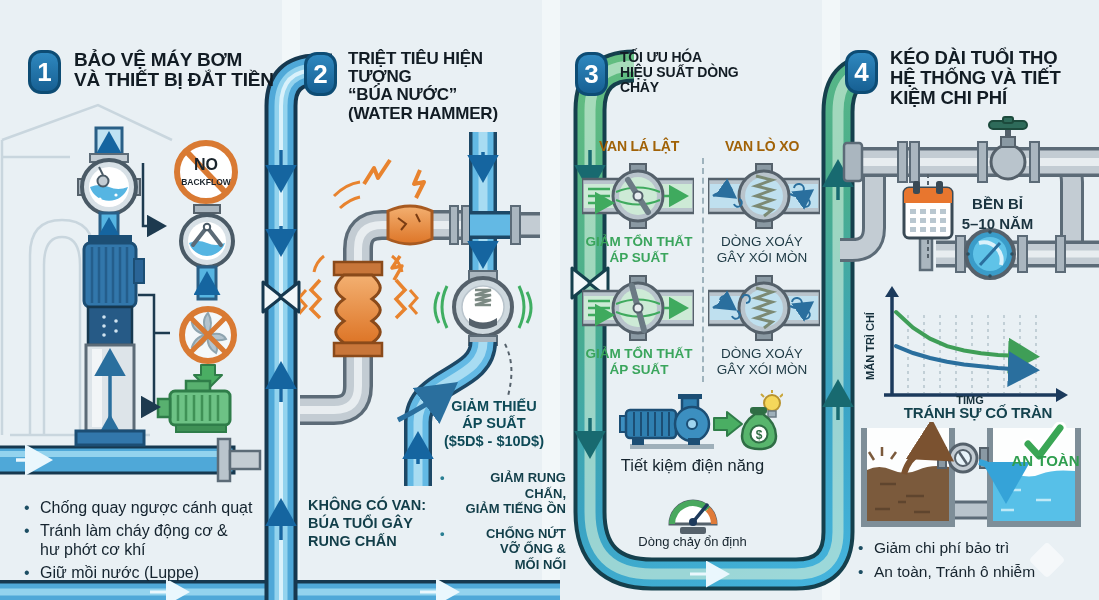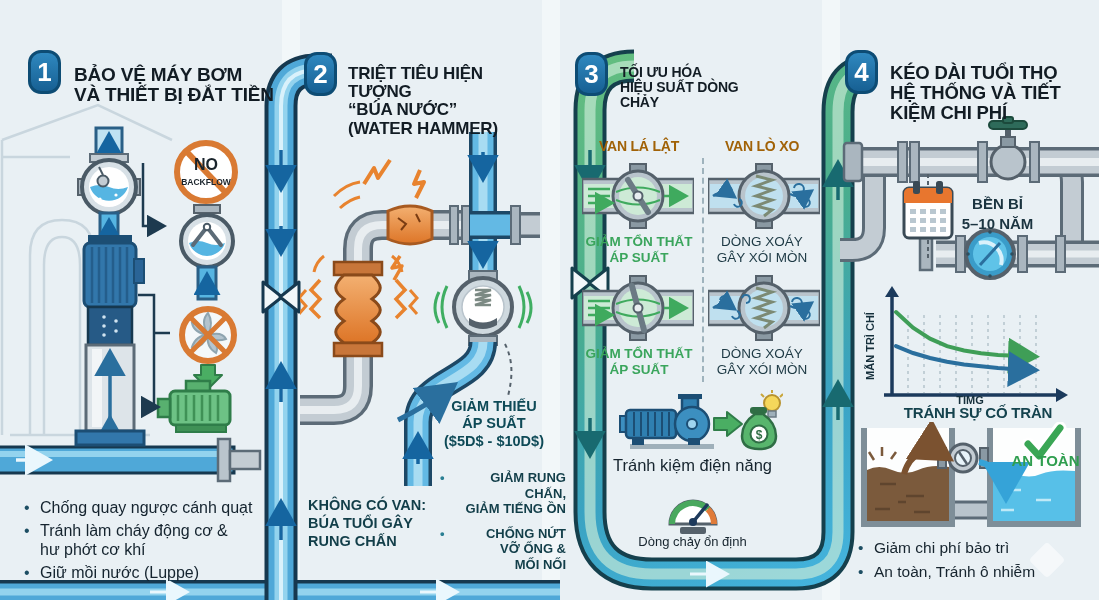--- a/index.html
+++ b/index.html
@@ -2,21 +2,21 @@
 <html><head>
 <meta charset="utf-8">
 <style>
   html,body{margin:0;padding:0;background:#dde7ec;}
   *{box-sizing:border-box;}
   #frame{position:relative;width:1099px;height:600px;overflow:hidden;
          background:#f2f7f9;font-family:"Liberation Sans",sans-serif;}
   .abs{position:absolute;}
   .panel{position:absolute;top:0;bottom:0;background:#e9f0f4;}
   .pre{white-space:pre-line;}
-  .title{font-weight:700;color:#121c24;line-height:1.07;letter-spacing:-0.2px;margin-top:15px;}
+  .title{font-weight:700;color:#121c24;line-height:1.07;letter-spacing:-0.2px;}
   .badge{position:absolute;width:33px;height:44px;border-radius:13px;z-index:6;
          background:linear-gradient(180deg,#2f88bf,#176093);
          border:3px solid #0d4c74;color:#fff;font-weight:700;font-size:26px;
          display:flex;align-items:center;justify-content:center;}
   .bullets{margin:0;padding:0;list-style:none;}
   .bullets li{position:relative;padding-left:16px;margin-bottom:3px;}
   .bullets li::before{content:"•";position:absolute;left:0;top:0;color:#1d4e63;}
   .lbl-green{font-weight:700;color:#3aa55c;font-size:13.5px;line-height:1.15;text-align:center;}
   .lbl-dark{font-weight:400;color:#1d3944;font-size:13.5px;line-height:1.15;text-align:center;}
   .colhead{font-weight:700;color:#a16207;font-size:14px;text-align:center;letter-spacing:-0.2px;}
@@ -409,21 +409,21 @@
       <circle cx="154" cy="13" r="8" fill="#f5d75b" stroke="#b8932f" stroke-width="2"></circle>
       <rect x="150" y="21" width="8" height="6" fill="#9fb0ba" stroke="#6b7a84" stroke-width="1.5"></rect>
     </g>
     <g>
       <rect x="132" y="17" width="17" height="7" rx="3" fill="#2f6e45"></rect>
       <path d="M 137 24 q -13 9 -13 22 q 0 13 17 13 q 17 0 17 -13 q 0 -13 -13 -22 z" fill="#58b56d" stroke="#2f6e45" stroke-width="2.5"></path>
       <circle cx="141" cy="44" r="8.5" fill="#ffffff" stroke="#2f6e45" stroke-width="2"></circle>
       <text x="141" y="48.5" text-anchor="middle" font-size="12" font-weight="700" fill="#2f6e45">$</text>
     </g>
   </svg>
-  <div class="abs z3" style="left:600px;top:456px;width:185px;text-align:center;font-size:16.5px;color:#16242e">Tránh kiệm điện năng</div>
+  <div class="abs z3" style="left:600px;top:456px;width:185px;text-align:center;font-size:16.5px;color:#16242e">Tiết kiệm điện năng</div>
 
   <svg class="abs z2" width="58" height="50" style="left:664px;top:486px" viewBox="0 0 58 50">
     <path d="M 6 38 A 23 23 0 1 1 52 38 Z" fill="#ffffff" stroke="#55616b" stroke-width="3"></path>
     <path d="M 8 38 A 21 21 0 0 1 43.8 23.2" stroke="#49a85e" stroke-width="6" fill="none"></path>
     <path d="M 43.8 23.2 A 21 21 0 0 1 50 38" stroke="#e07b39" stroke-width="6" fill="none"></path>
     <path d="M 29 36 L 43 19" stroke="#1d3a5c" stroke-width="3.5" stroke-linecap="round"></path>
     <circle cx="29" cy="36" r="4" fill="#1d3a5c"></circle>
     <rect x="16" y="41" width="26" height="7" rx="2" fill="#55616b"></rect>
   </svg>
   <div class="abs z3" style="left:600px;top:534px;width:185px;text-align:center;font-size:13px;color:#16242e">Dòng chảy ổn định</div>

